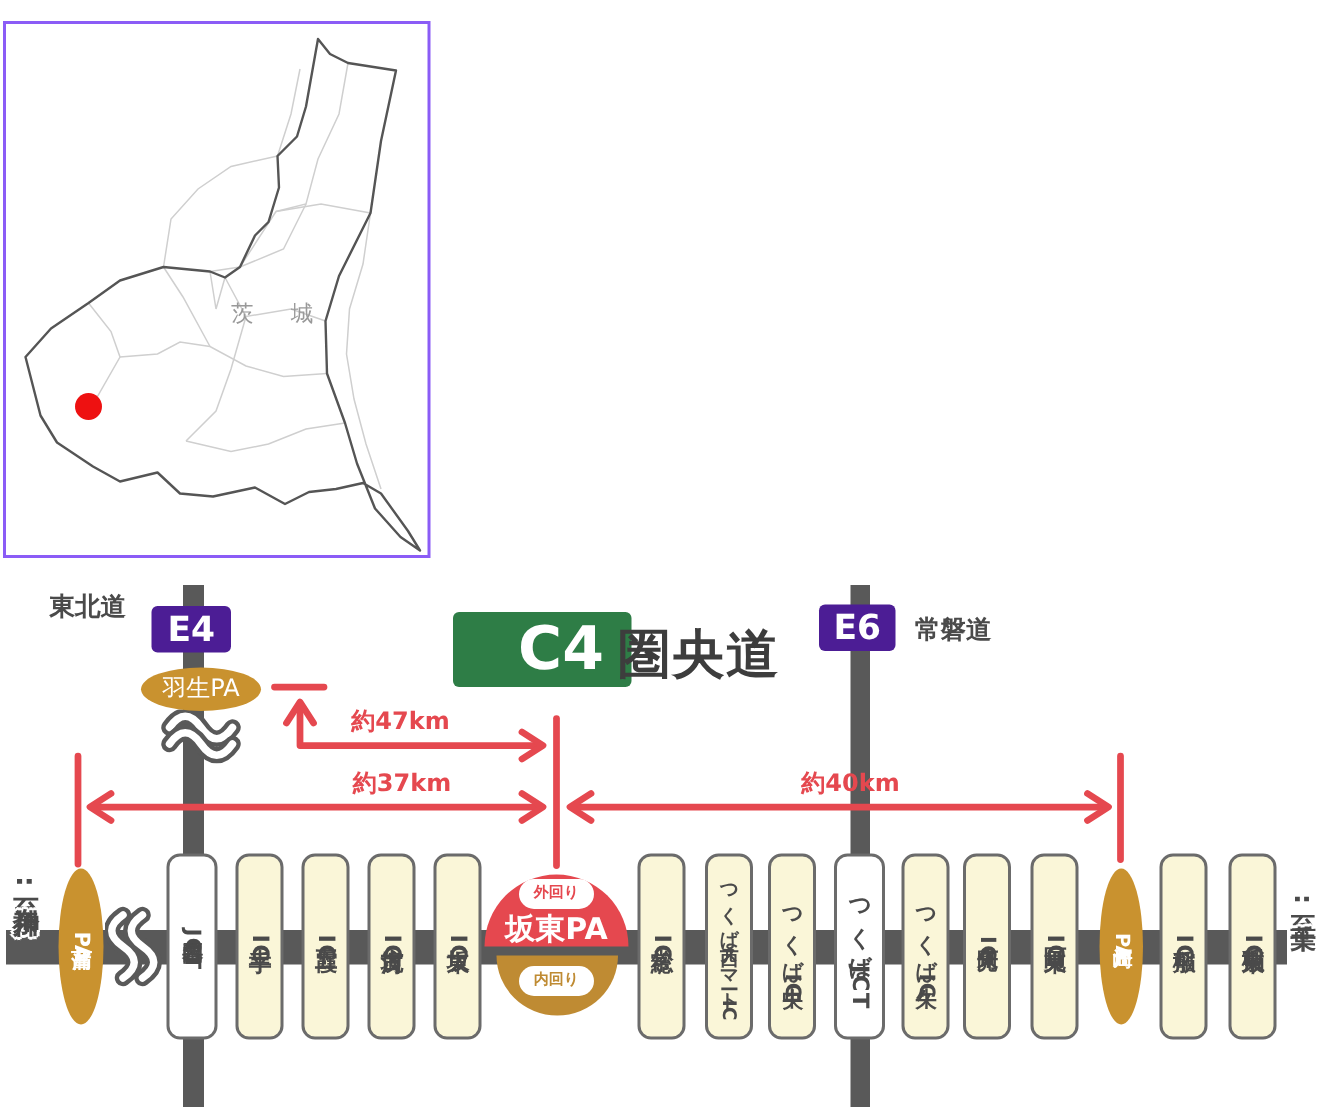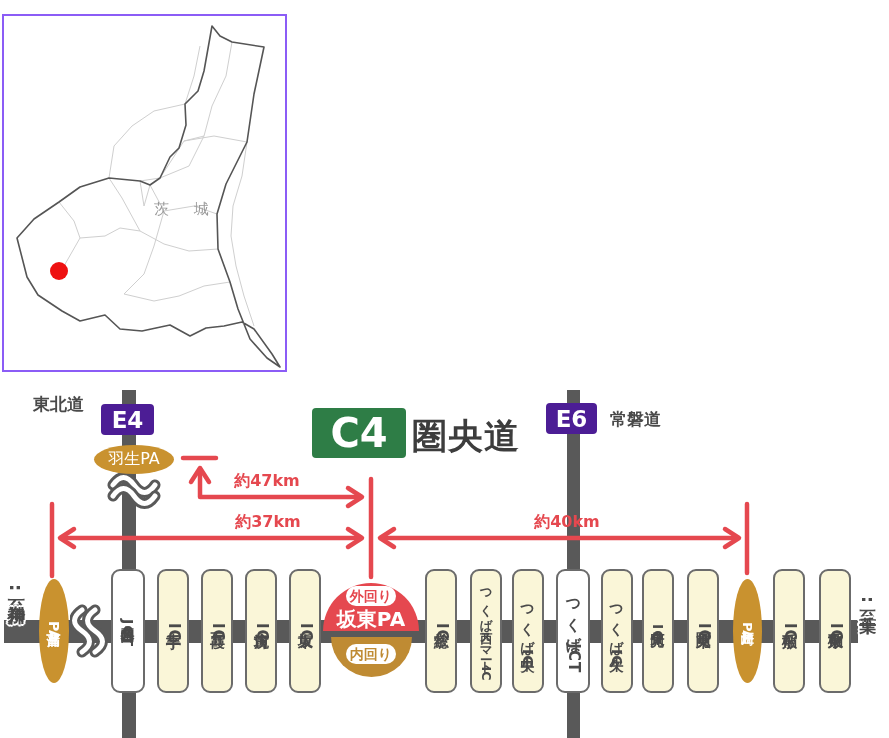--- a/index.html
+++ b/index.html
@@ -39,21 +39,21 @@
   .pa-ellipse{background:#c9922f;border-radius:50%;display:flex;align-items:center;justify-content:center;
               writing-mode:vertical-rl;text-orientation:mixed;color:#fff;font-weight:bold;line-height:1;}
   .pa-h{border-radius:50%;background:#c9922f;color:#fff;font-weight:normal;
         display:flex;align-items:center;justify-content:center;font-size:16px;}
 
   
   .semi-top{left:323px;top:583px;width:96px;height:48px;background:#e5484f;
             border-radius:50% 50% 0 0 / 100% 100% 0 0;}
   .semi-bottom{left:331px;top:637px;width:81px;height:40px;background:#bf8b33;
                border-radius:0 0 50% 50% / 0 0 100% 100%;}
-  .pill{width:50px;height:20px;background:#fff;border-radius:10px;font-size:14px;font-weight:bold;
+  .pill{width:50px;height:20px;background:#fff;border-radius:10px;font-size:10px;font-weight:bold;
         display:flex;align-items:center;justify-content:center;line-height:1;}
   .bando-name{left:323px;top:606px;width:96px;text-align:center;color:#fff;font-weight:bold;font-size:20px;}
 
   
   .end-label{writing-mode:vertical-rl;text-orientation:mixed;font-weight:bold;color:#4a4a4a;line-height:1.08;
              text-shadow:-2px 0 0 #fff,2px 0 0 #fff,0 -2px 0 #fff,0 2px 0 #fff,
                          -1px -1px 0 #fff,1px 1px 0 #fff,-1px 1px 0 #fff,1px -1px 0 #fff;}
 </style>
 </head>
 <body>
@@ -104,21 +104,21 @@
     <path d="M12,6 C2,13 2,20 12,27 C22,34 22,41 12,48" stroke="#fff" stroke-width="5"></path>
     <path d="M25,6 C15,13 15,20 25,27 C35,34 35,41 25,48" stroke="#595959" stroke-width="11"></path>
     <path d="M25,6 C15,13 15,20 25,27 C35,34 35,41 25,48" stroke="#fff" stroke-width="5"></path>
   </g>
 </svg>
 
 <div class="abs road-name" style="left:33px;top:393px;">東北道</div>
 <div class="abs shield small" style="left:101px;top:404px;">E4</div>
 <div class="abs pa-h" style="left:94px;top:445px;width:80px;height:29px;">羽生PA</div>
 
-<div class="abs shield big" style="left:312px;top:408px;">C4</div>
+<div class="abs shield big" style="left:302px;top:408px;padding-left:25px;">C4</div>
 <div class="abs main-title" style="left:412px;top:413px;">圏央道</div>
 
 <div class="abs shield small" style="left:546px;top:403px;width:51px;text-align:right;">E6</div>
 <div class="abs road-name" style="left:610px;top:408px;">常磐道</div>
 
 <svg class="abs overlay" width="889" height="738" viewBox="0 0 889 738">
   <g fill="none" stroke="#e5484f" stroke-width="4.5" stroke-linecap="round" stroke-linejoin="round">
 
     <path d="M183,458 H216"></path>
 

